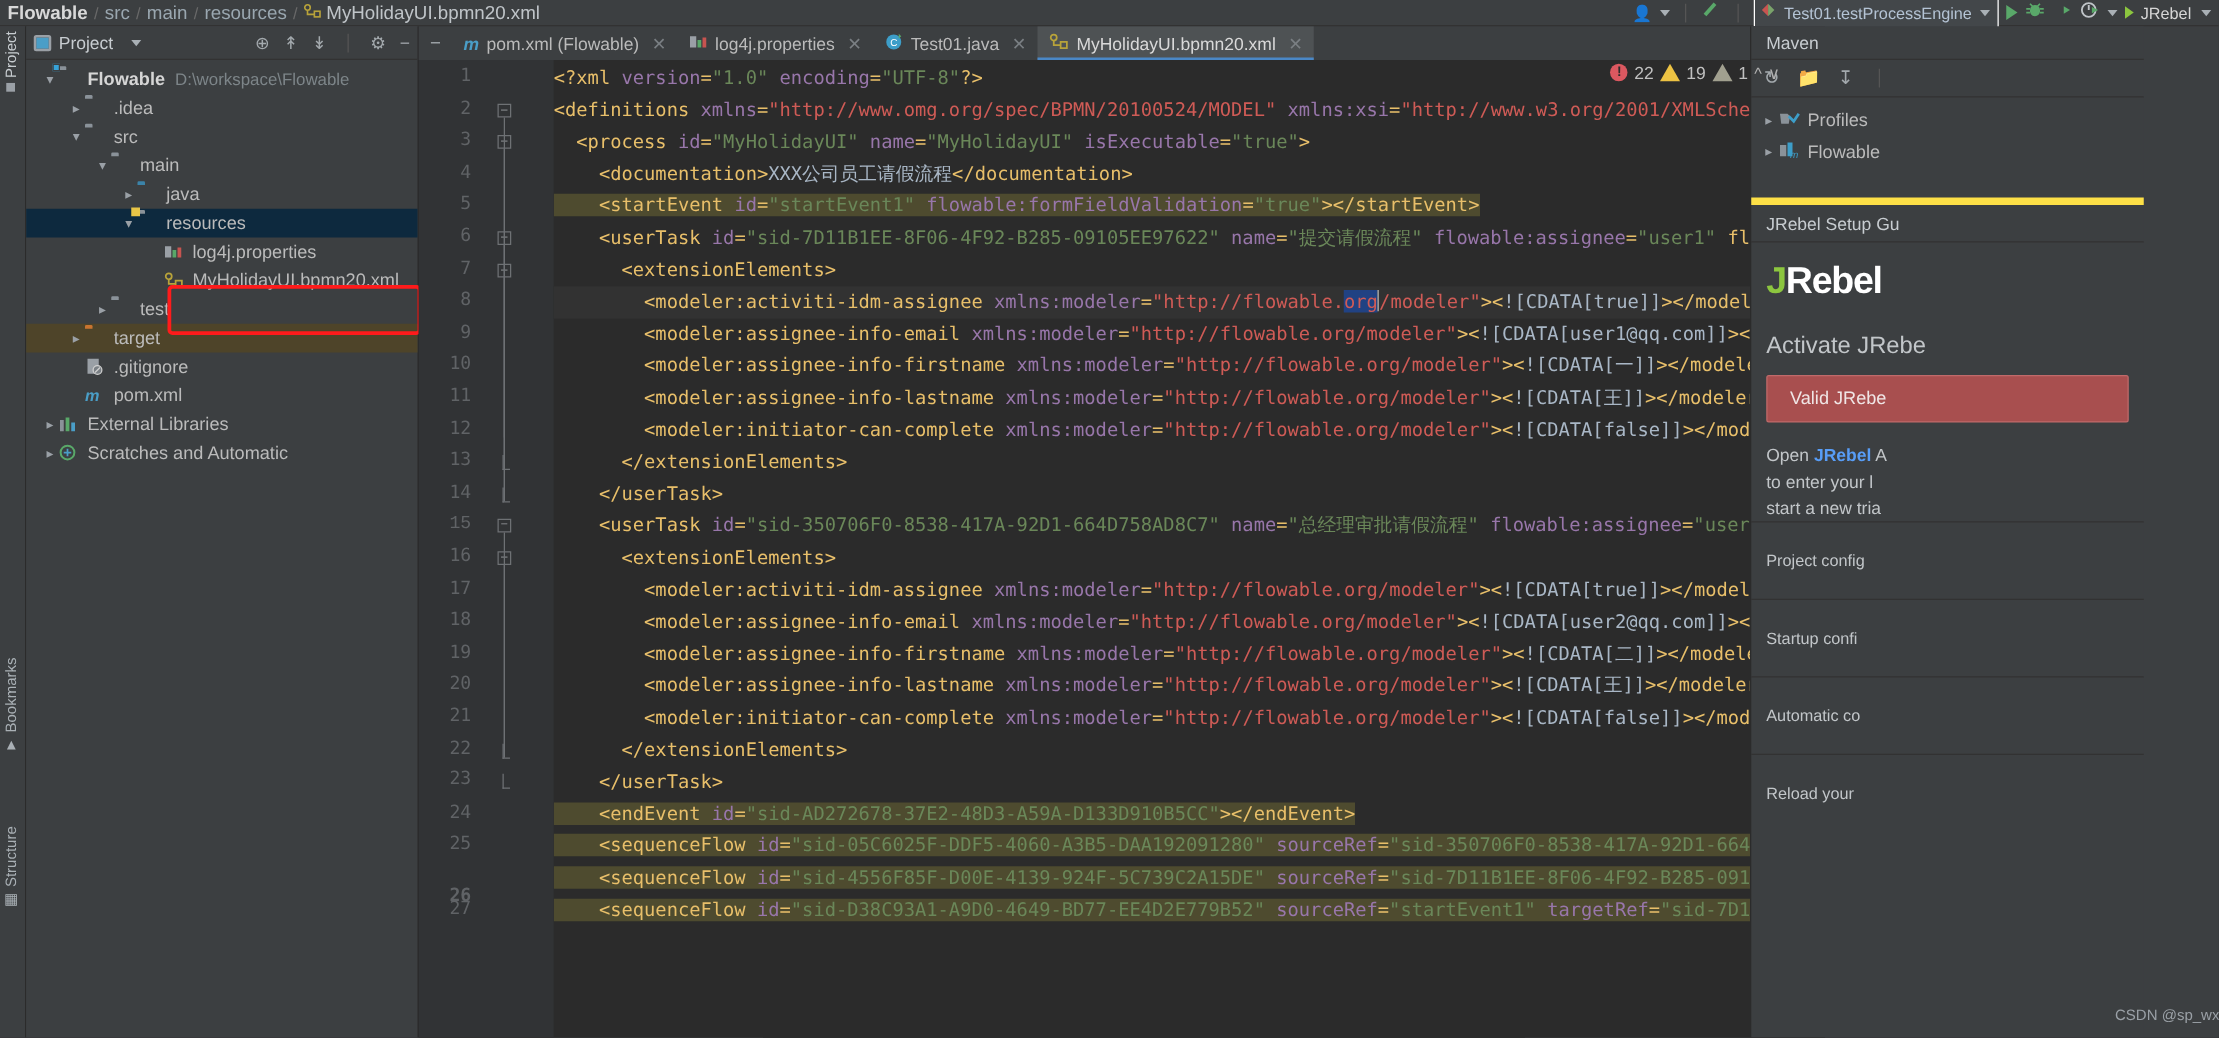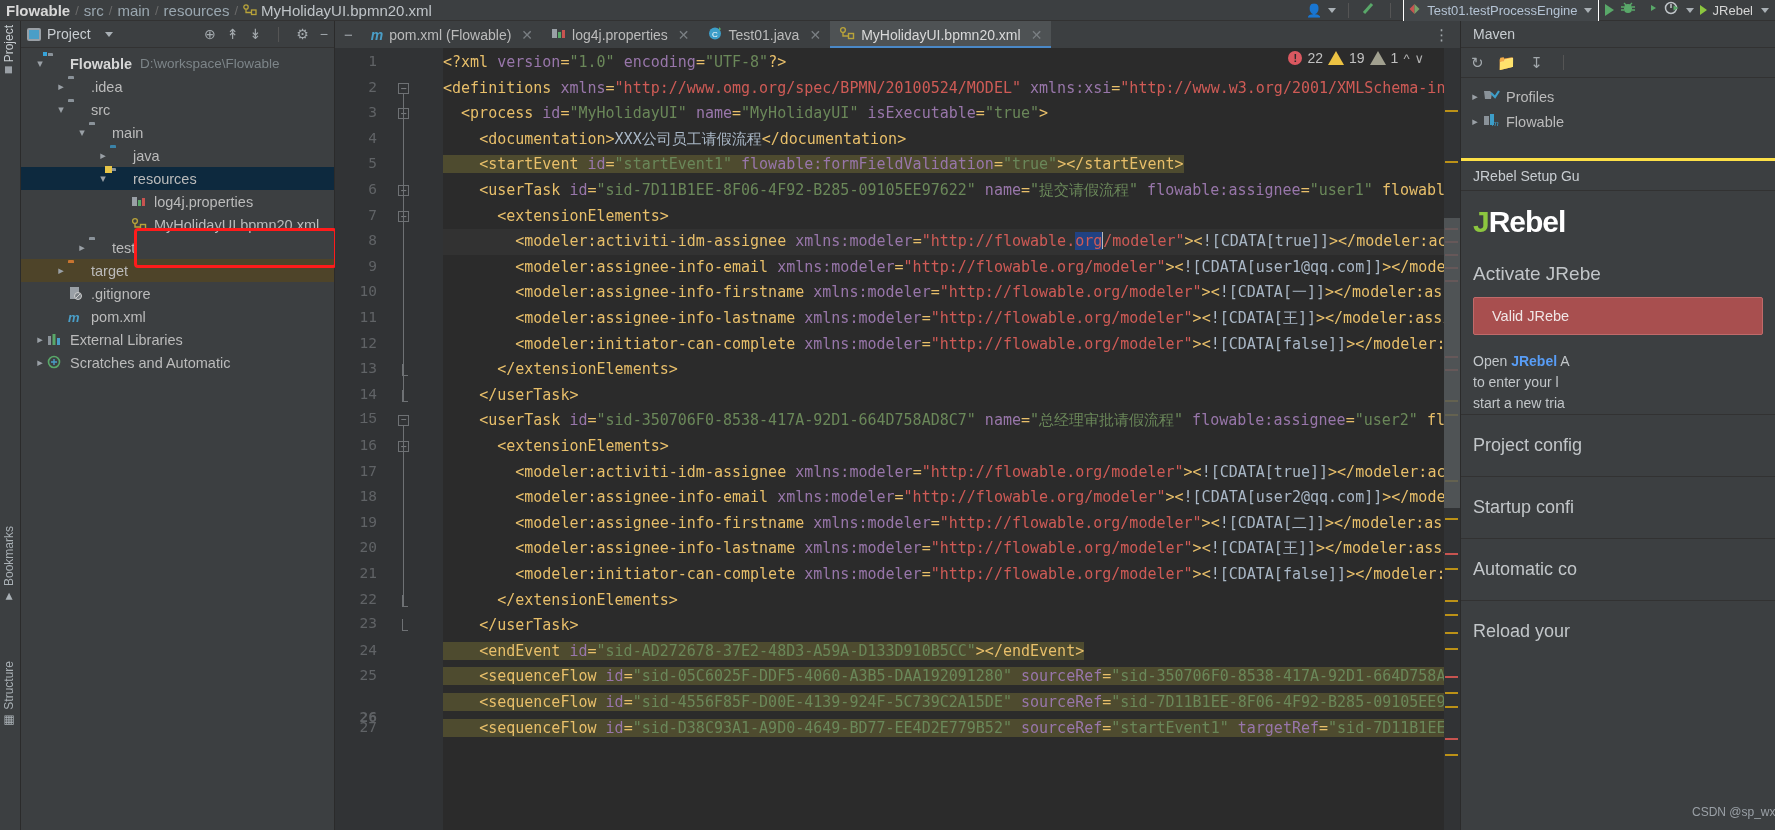--- a/index.html
+++ b/index.html
@@ -221,62 +221,62 @@
   }
   .mark { position: absolute; right: 2px; width: 13px; height: 2px; }
   .mark.red { background: #c75450; }
   .mark.yellow { background: #bb9117; }
   .scroll-thumb {
     position: absolute; right: 0; width: 16px; background: #55595b; opacity: .85;
   }
 
   
   .right-panel {
-    position: absolute; left: 1460px; top: 21px; width: 315px; height: 809px;
+    position: absolute; left: 1400px; top: 21px; width: 315px; height: 809px;
     background: #3c3f41; border-left: 1px solid #2b2b2b;
   }
   .rp-title {
     height: 27px; display: flex; align-items: center; padding: 0 12px;
     font-size: 14px; color: #c8cdd1; border-bottom: 1px solid #323232;
   }
   .maven-toolbar {
     height: 30px; display: flex; align-items: center; gap: 14px; padding: 0 10px;
     border-bottom: 1px solid #323232;
   }
   .mv-ic { font-size: 15px; color: #a3a9ad; line-height: 1; }
   .maven-tree { padding: 6px 0; }
   .mv-row {
     display: flex; align-items: center; height: 25px; font-size: 14.5px;
     color: #bbbbbb; padding-left: 6px; white-space: nowrap;
   }
   .mv-twist { width: 16px; text-align: center; font-size: 11px; color: #9aa0a6; }
   .mv-icon { width: 18px; margin-right: 5px; font-size: 13px; }
 
-  .jrebel-section { border-top: 3px solid #fde047; margin-top: 18px; }
+  .jrebel-section { border-top: 6px solid #fde047; margin-top: 18px; }
   .jrebel-head {
     height: 30px; display: flex; align-items: center; padding: 0 12px;
     font-size: 14px; color: #c8cdd1; border-bottom: 1px solid #323232;
   }
   .jrebel-logo {
     padding: 14px 12px 8px 12px; font-size: 30px; font-weight: bold; color: #ffffff;
     letter-spacing: -1px;
   }
   .jrebel-logo .j { color: #8cc63f; }
   .jr-body { padding: 0 12px; }
   .jr-line { font-size: 19px; color: #c2c6c9; margin-top: 16px; white-space: nowrap; }
   .jr-btn {
     margin-top: 12px; height: 38px; background: #a84f4f; border: 1px solid #c06a6a;
     border-radius: 2px; display: flex; align-items: center; padding-left: 18px;
     font-size: 14.5px; color: #f0e6e6; white-space: nowrap;
   }
   .jr-para { font-size: 14px; color: #c2c6c9; line-height: 21px; margin-top: 16px; white-space: nowrap;}
   .jr-link { color: #589df6; font-weight: bold; }
   .jr-item {
     border-top: 1px solid #323232; height: 62px; display: flex; align-items: center;
-    padding-left: 12px; font-size: 18px; color: #c2c6c9; white-space: nowrap;
+    padding-left: 12px; font-size: 13px; color: #c2c6c9; white-space: nowrap;
   }
   .watermark {
     position: absolute; left: 1692px; top: 805px; font-size: 12px; color: #9aa0a6;
     white-space: nowrap;
   }
 </style>
 </head>
 <body>
 
 <div class="app">

